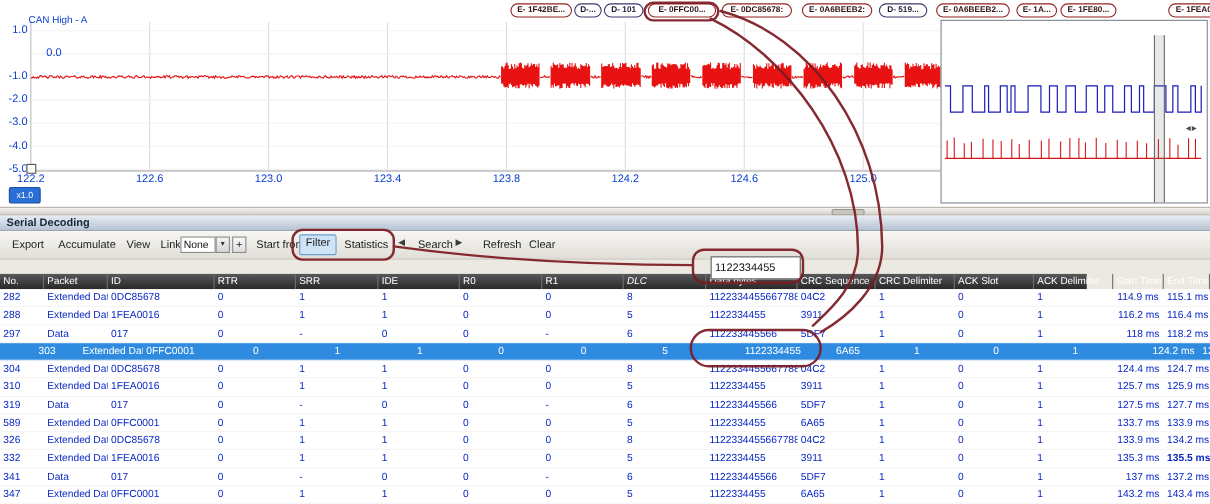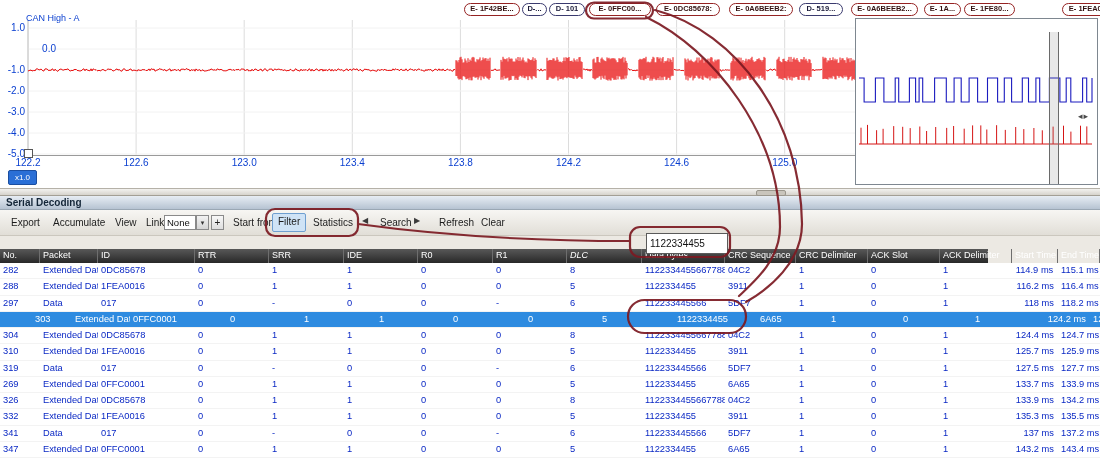--- a/index.html
+++ b/index.html
@@ -297,21 +297,21 @@
           <div class="td" style="width: 75px;">6</div>
           <div class="td" style="width: 83px;">112233445566</div>
           <div class="td" style="width: 71px;">5DF7</div>
           <div class="td" style="width: 72px;">1</div>
           <div class="td" style="width: 72px;">0</div>
           <div class="td" style="width: 72px;">1</div>
           <div class="td" style="width: 46px; text-align: right;">127.5 ms</div>
           <div class="td" style="width: 42px; text-align: center;">127.7 ms</div>
         </div>
         <div class="trow">
-          <div class="td" style="width: 40px;">269</div>
+          <div class="td" style="width: 40px;">589</div>
           <div class="td" style="width: 58px;">Extended Data</div>
           <div class="td" style="width: 97px;">0FFC0001</div>
           <div class="td" style="width: 74px;">0</div>
           <div class="td" style="width: 75px;">1</div>
           <div class="td" style="width: 74px;">1</div>
           <div class="td" style="width: 75px;">0</div>
           <div class="td" style="width: 74px;">0</div>
           <div class="td" style="width: 75px;">5</div>
           <div class="td" style="width: 83px;">1122334455</div>
           <div class="td" style="width: 71px;">6A65</div>
@@ -348,21 +348,21 @@
           <div class="td" style="width: 74px;">1</div>
           <div class="td" style="width: 75px;">0</div>
           <div class="td" style="width: 74px;">0</div>
           <div class="td" style="width: 75px;">5</div>
           <div class="td" style="width: 83px;">1122334455</div>
           <div class="td" style="width: 71px;">3911</div>
           <div class="td" style="width: 72px;">1</div>
           <div class="td" style="width: 72px;">0</div>
           <div class="td" style="width: 72px;">1</div>
           <div class="td" style="width: 46px; text-align: right;">135.3 ms</div>
-          <div class="td" style="width: 42px; text-align: right;">135.5 ms</div>
+          <div class="td" style="width: 42px; text-align: right; font-weight: bold;">135.5 ms</div>
         </div>
         <div class="trow">
           <div class="td" style="width: 40px;">341</div>
           <div class="td" style="width: 58px;">Data</div>
           <div class="td" style="width: 97px;">017</div>
           <div class="td" style="width: 74px;">0</div>
           <div class="td" style="width: 75px;">-</div>
           <div class="td" style="width: 74px;">0</div>
           <div class="td" style="width: 75px;">0</div>
           <div class="td" style="width: 74px;">-</div>

